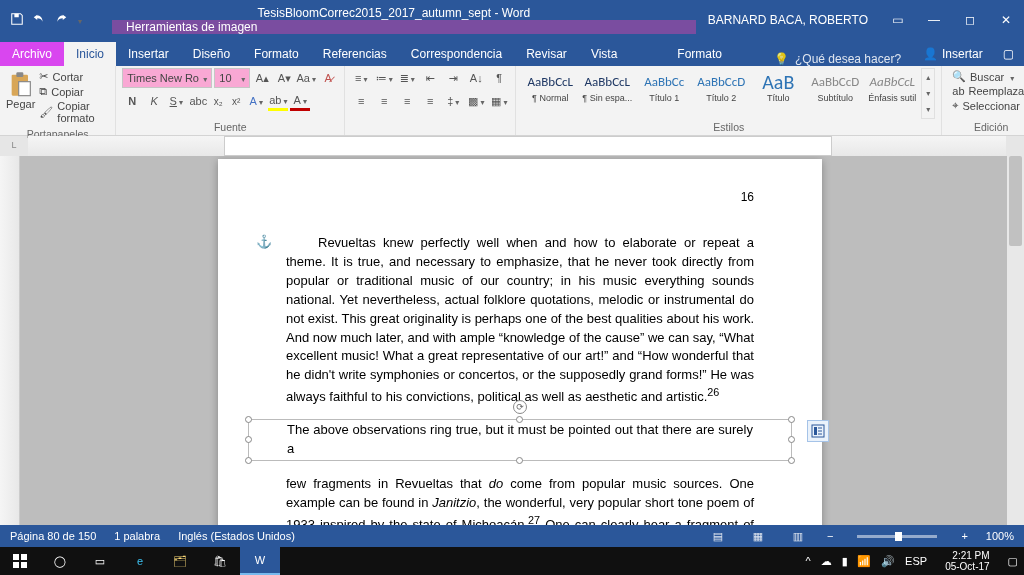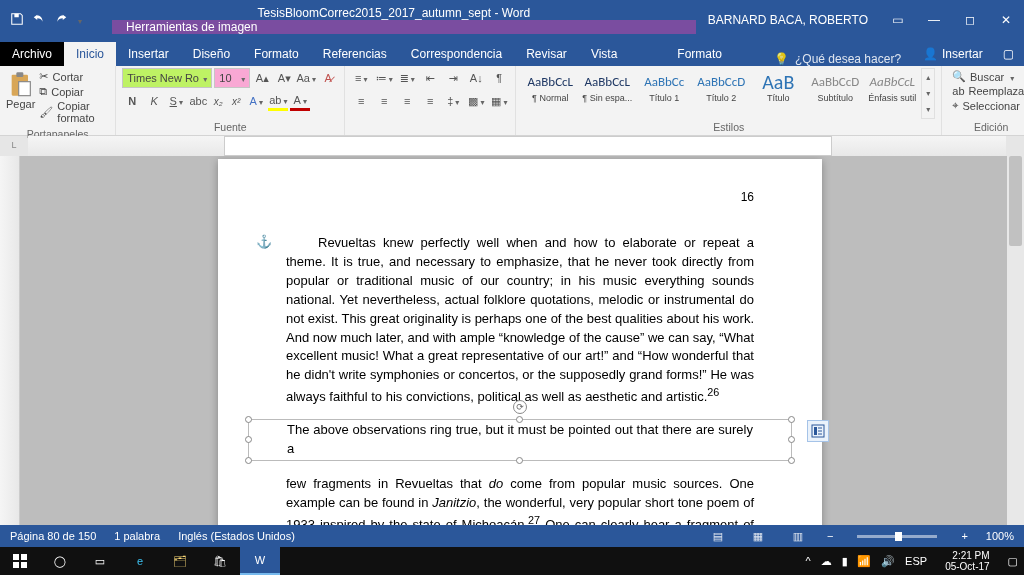--- a/index.html
+++ b/index.html
@@ -9,43 +9,43 @@
 .titlebar .qat { display: flex; align-items: center; gap: 8px; padding: 0 10px; }
 .titlebar .qat svg { width: 14px; height: 14px; }
 .titlebar .title-center { flex: 1; text-align: center; }
 .titlebar .tools-tab { background: #7a4da0; padding: 0 14px; height: 100%; display: flex; align-items: center; margin-left: 20px; }
 .titlebar .user { padding: 0 12px; }
 .titlebar .wincontrols { display: flex; }
 .titlebar .wincontrols div { width: 36px; height: 28px; display: flex; align-items: center; justify-content: center; }
 
 .menubar { background: #2b579a; height: 26px; display: flex; align-items: flex-end; color: #fff; font-size: 12px; }
 .menubar .tab { padding: 5px 12px; cursor: pointer; }
-.menubar .tab.file { background: #000000; }
+.menubar .tab.file { background: #d946ef; }
 .menubar .tab.active { background: #f3f3f3; color: #2b579a; }
 .menubar .tab.contextual { margin-left: 36px; }
 .menubar .tellme { margin-left: 40px; display:flex; align-items:center; gap:6px; opacity:.85; }
 .menubar .share { margin-left: auto; padding: 5px 10px; display:flex; align-items:center; gap:4px; }
 .menubar .comments-icon { padding: 5px 10px; }
 
 .ribbon { background: #f3f3f3; height: 70px; border-bottom: 1px solid #d4d4d4; display: flex; font-size: 11px; color: #444; }
 .group { border-right: 1px solid #e1e1e1; display: flex; flex-direction: column; }
 .group-body { flex: 1; display: flex; padding: 2px 6px; }
 .group-label { text-align: center; font-size: 10.5px; color: #666; padding-bottom: 2px; }
 
 .clipboard .paste { width: 40px; text-align: center; }
 .clipboard .paste svg { width: 28px; height: 28px; display:block; margin:2px auto 0; }
 .clip-list { display:flex; flex-direction:column; gap:2px; padding:2px 4px; }
 .clip-list div { display:flex; align-items:center; gap:4px; }
 
 .font-group .row { display:flex; align-items:center; gap:2px; }
 .font-group .row > * { height: 20px; }
-.fontname { width: 90px; border:1px solid #c6c6c6; background:#bef264; font-size:11px; padding:0 4px; display:flex; align-items:center; justify-content:space-between; }
+.fontname { width: 90px; border:1px solid #c6c6c6; background:#f9a8d4; font-size:11px; padding:0 4px; display:flex; align-items:center; justify-content:space-between; }
 .fontsize { width: 36px; border:1px solid #c6c6c6; background:#f9a8d4; font-size:11px; padding:0 4px; display:flex; align-items:center; justify-content:space-between; }
 .icon-btn { width:20px; display:flex; align-items:center; justify-content:center; color:#555; }
-.icon-btn.small { width:16px; font-size:10px;font-style:italic;}
+.icon-btn.small { width:16px; font-size:10px;}
 
 .para-group .row { display:flex; align-items:center; gap:3px; }
 .para-group .icon-btn { width:20px; height:20px; }
 
 .styles-group { flex:1; }
 .styles-gallery { display:flex; gap:1px; align-items:stretch; overflow:hidden; }
 .style-item { width:56px; border:1px solid transparent; text-align:center; padding:2px 0; }
 .style-preview { font-size:13px; font-family: Calibri, sans-serif; color:#1f3864; height:22px; line-height:22px; overflow:hidden; }
 .style-preview.big { font-size:20px; color:#2e74b5; }
 .style-name { font-size:9px; color:#444; white-space:nowrap; overflow:hidden; }

